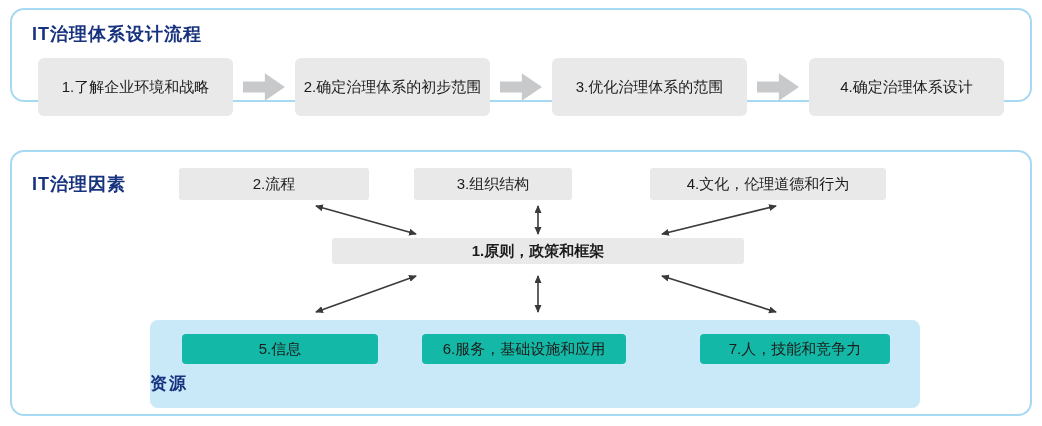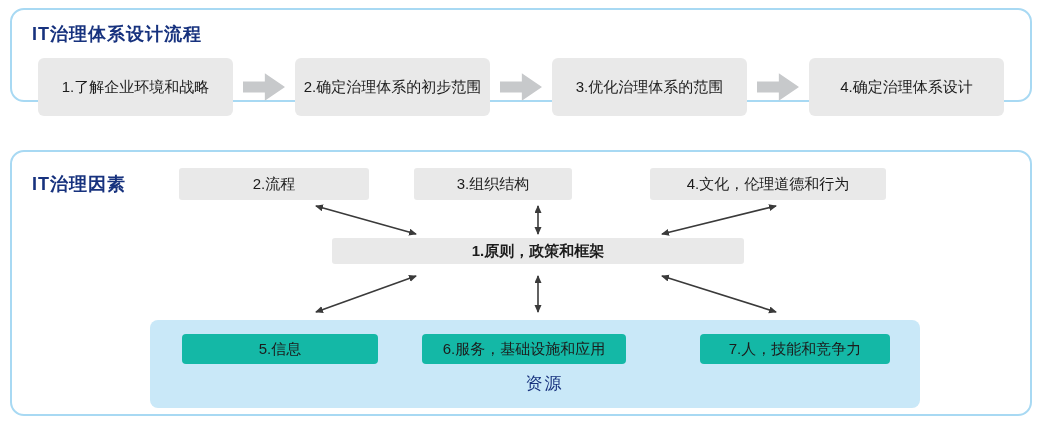--- a/index.html
+++ b/index.html
@@ -82,25 +82,23 @@
     background: #14b8a6;
     border-radius: 4px;
     display: flex; align-items: center; justify-content: center;
     font-size: 15px; color: #1c1c1c;
   }
   .resource-box-1 { left: 32px;  width: 196px; }
   .resource-box-2 { left: 272px; width: 204px; }
   .resource-box-3 { left: 550px; width: 190px; }
   .resource-label {
     position: absolute; left: 0; right: 0; top: 52px;
-    text-align: center;
-    font-size: 17px; font-weight: normal;
+    font-size: 17px; font-weight: bold;
     color: var(--title-text, #17327e);
     letter-spacing: 2px;
-    margin-left: 19px;
   }
 </style>
 </head>
 <body>
 
 <div class="panel process-panel">
   <div class="panel-title">IT治理体系设计流程</div>
 
   <div class="process-row">
     <div class="step-box">

